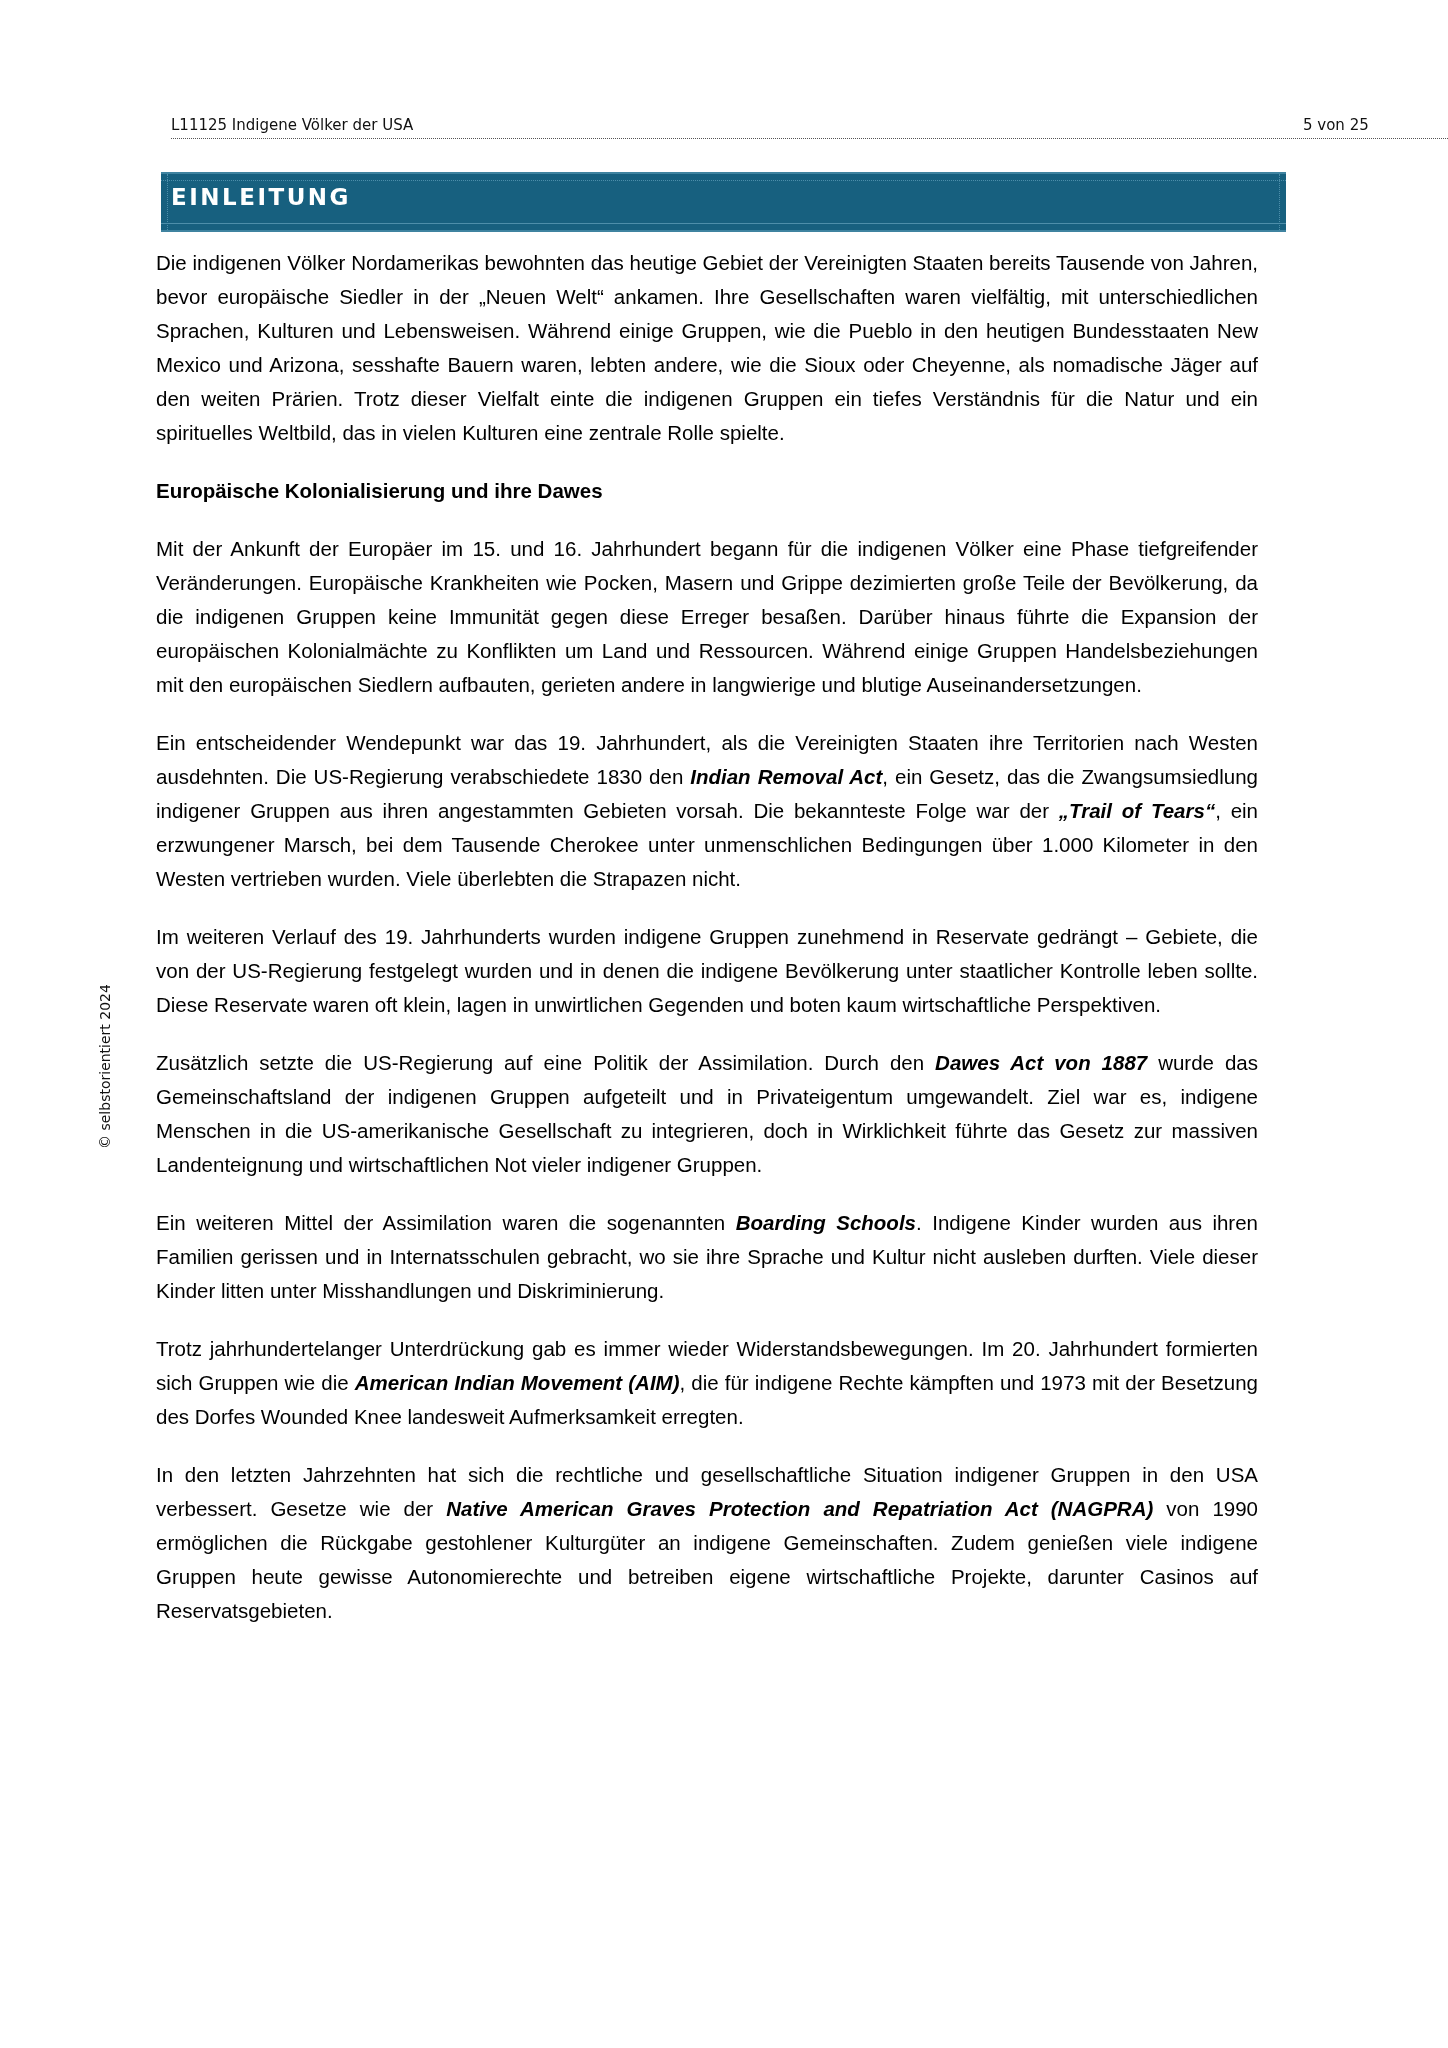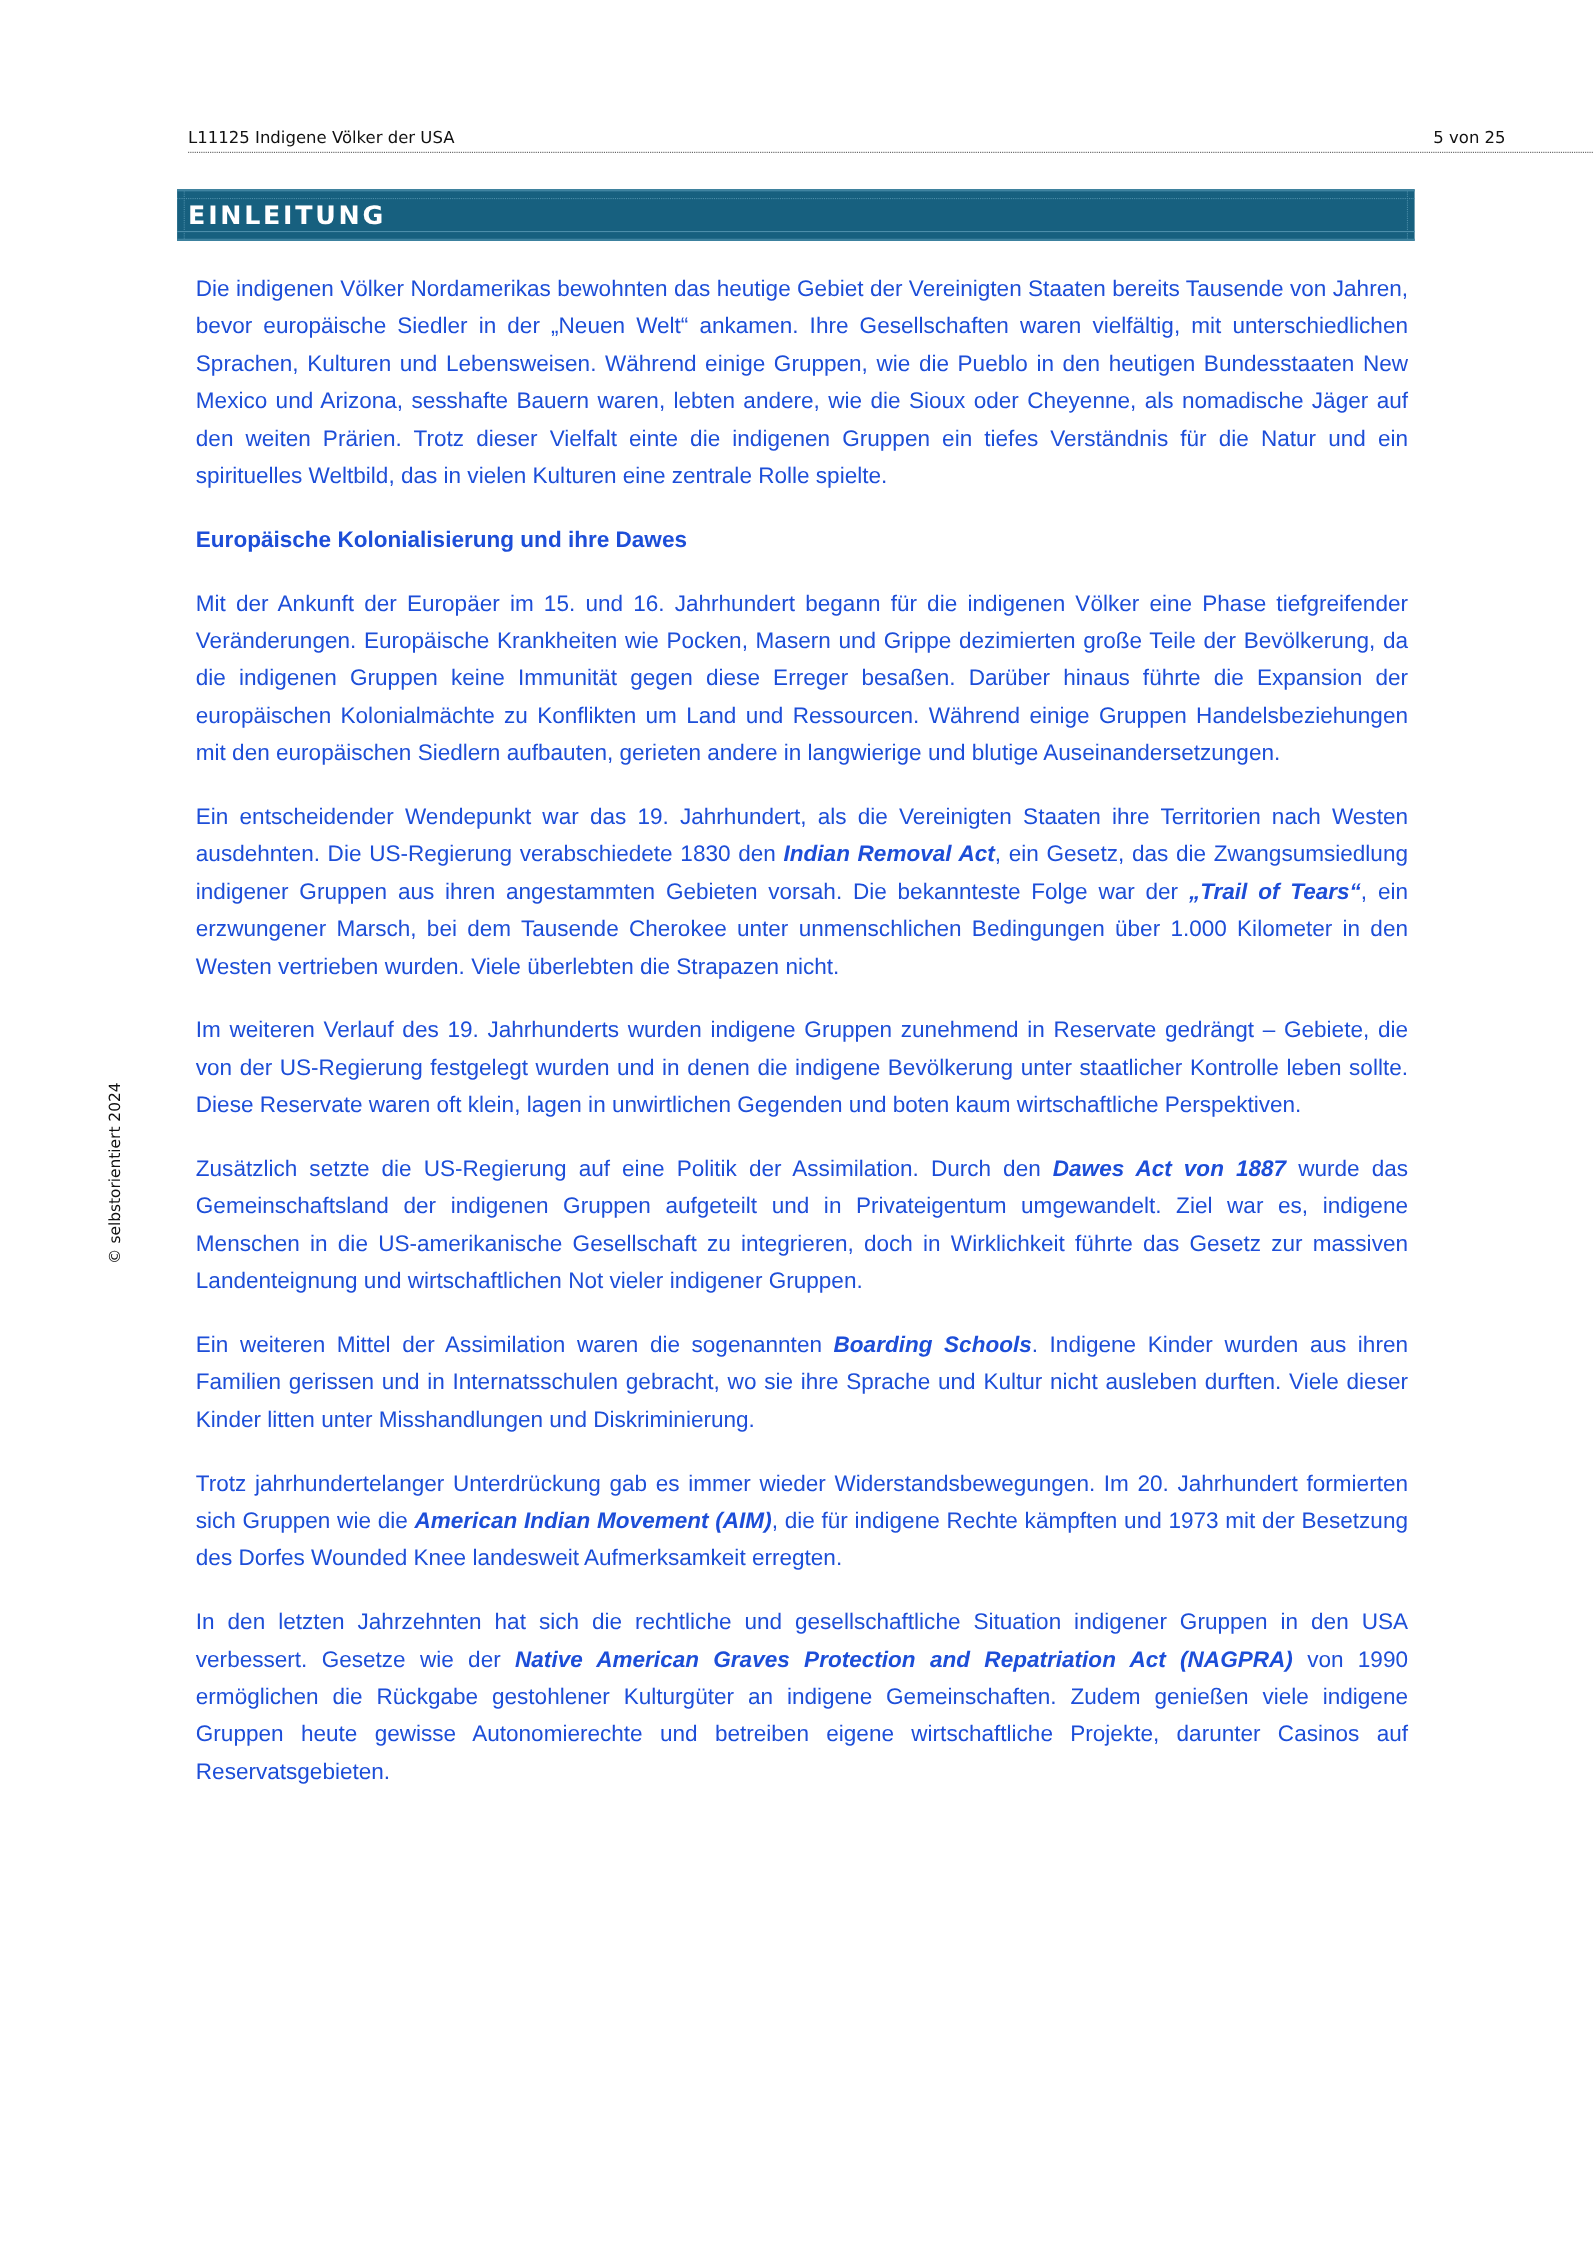--- a/index.html
+++ b/index.html
@@ -12,21 +12,21 @@
       position: absolute; left: 171px; top: 114px; width: 1277px; height: 24px;
       font-family: "DejaVu Sans", sans-serif; font-size: 15px; color: #111;
     }
     .running-header .doc-title { position: absolute; left: 0; top: 2px; }
     .running-header .page-no { position: absolute; left: 1132px; top: 2px; }
     .header-rule {
       position: absolute; left: 171px; top: 138px; width: 1277px; height: 0;
       border-top: 1px dotted #555;
     }
     .section-band {
-      position: absolute; left: 161px; top: 172px; width: 1125px; height: 47px;
+      position: absolute; left: 161px; top: 172px; width: 1125px; height: 60px;
       background: #17607f; box-sizing: border-box;
       border-top: 2px solid #3f83a0; border-bottom: 2px solid #3f83a0;
     }
     .section-band::before {
       content: ""; position: absolute; left: 0; right: 0; top: 6px; height: 0;
       border-top: 1px dotted #4d8eaa;
     }
     .section-band::after {
       content: ""; position: absolute; left: 0; right: 0; bottom: 6px; height: 0;
       border-top: 1px solid #4d8eaa;
@@ -43,22 +43,22 @@
       position: absolute; left: 10px; top: 10px; color: #ffffff;
       font-family: "DejaVu Sans", sans-serif; font-weight: bold;
       font-size: 23px; letter-spacing: 2.5px;
     }
     .side-copyright {
       position: absolute; left: 97px; top: 1149px; transform-origin: 0 0;
       transform: rotate(-90deg); white-space: nowrap;
       font-family: "DejaVu Sans", sans-serif; font-size: 14px; color: #111;
     }
     .content {
-      position: absolute; left: 178px; top: 246px; width: 1102px;
-      font-size: 20.5px; line-height: 34px; color: #1d4ed8;
+      position: absolute; left: 156px; top: 246px; width: 1102px;
+      font-size: 20.5px; line-height: 34px; color: #000000;
     }
     .content p {
       margin: 0 0 24px 0; text-align: justify;
     }
     .content h3 {
       margin: 0 0 24px 0; font-size: 20.5px; line-height: 34px; font-weight: bold;
     }
     .content b { font-weight: bold; font-style: italic; }
   </style>
 </head>

